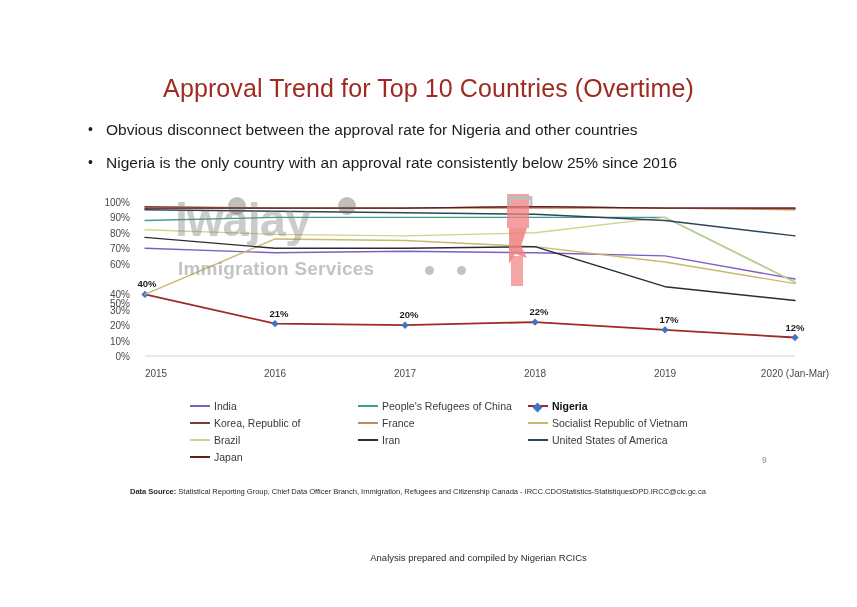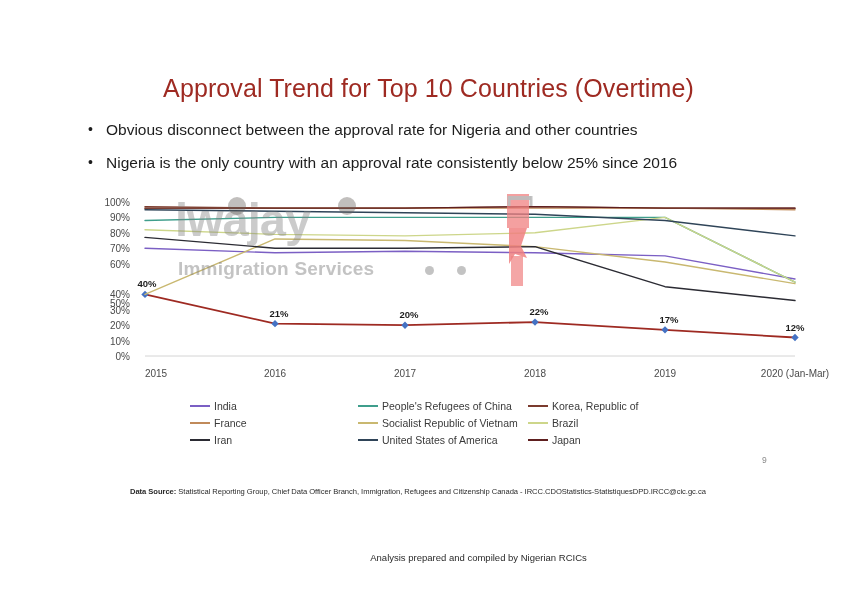--- a/index.html
+++ b/index.html
@@ -306,20 +306,26 @@
 
   <div class="legend" id="legend">
       <div class="legend-item">
         <span class="legend-line" style="border-top-color: rgb(123, 95, 196);"></span>
         <span>India</span>
       </div>
       <div class="legend-item">
         <span class="legend-line" style="border-top-color: rgb(63, 158, 140);"></span>
         <span>People's Refugees of China</span>
       </div>
+      <div class="legend-item bold">
+        <span class="legend-line thick" style="border-top-color: rgb(158, 42, 34);">
+          <span class="legend-marker"></span>
+        </span>
+        <span>Nigeria</span>
+      </div>
       <div class="legend-item">
         <span class="legend-line" style="border-top-color: rgb(123, 59, 46);"></span>
         <span>Korea, Republic of</span>
       </div>
       <div class="legend-item">
         <span class="legend-line" style="border-top-color: rgb(192, 138, 90);"></span>
         <span>France</span>
       </div>
       <div class="legend-item">
         <span class="legend-line" style="border-top-color: rgb(201, 184, 112);"></span>

